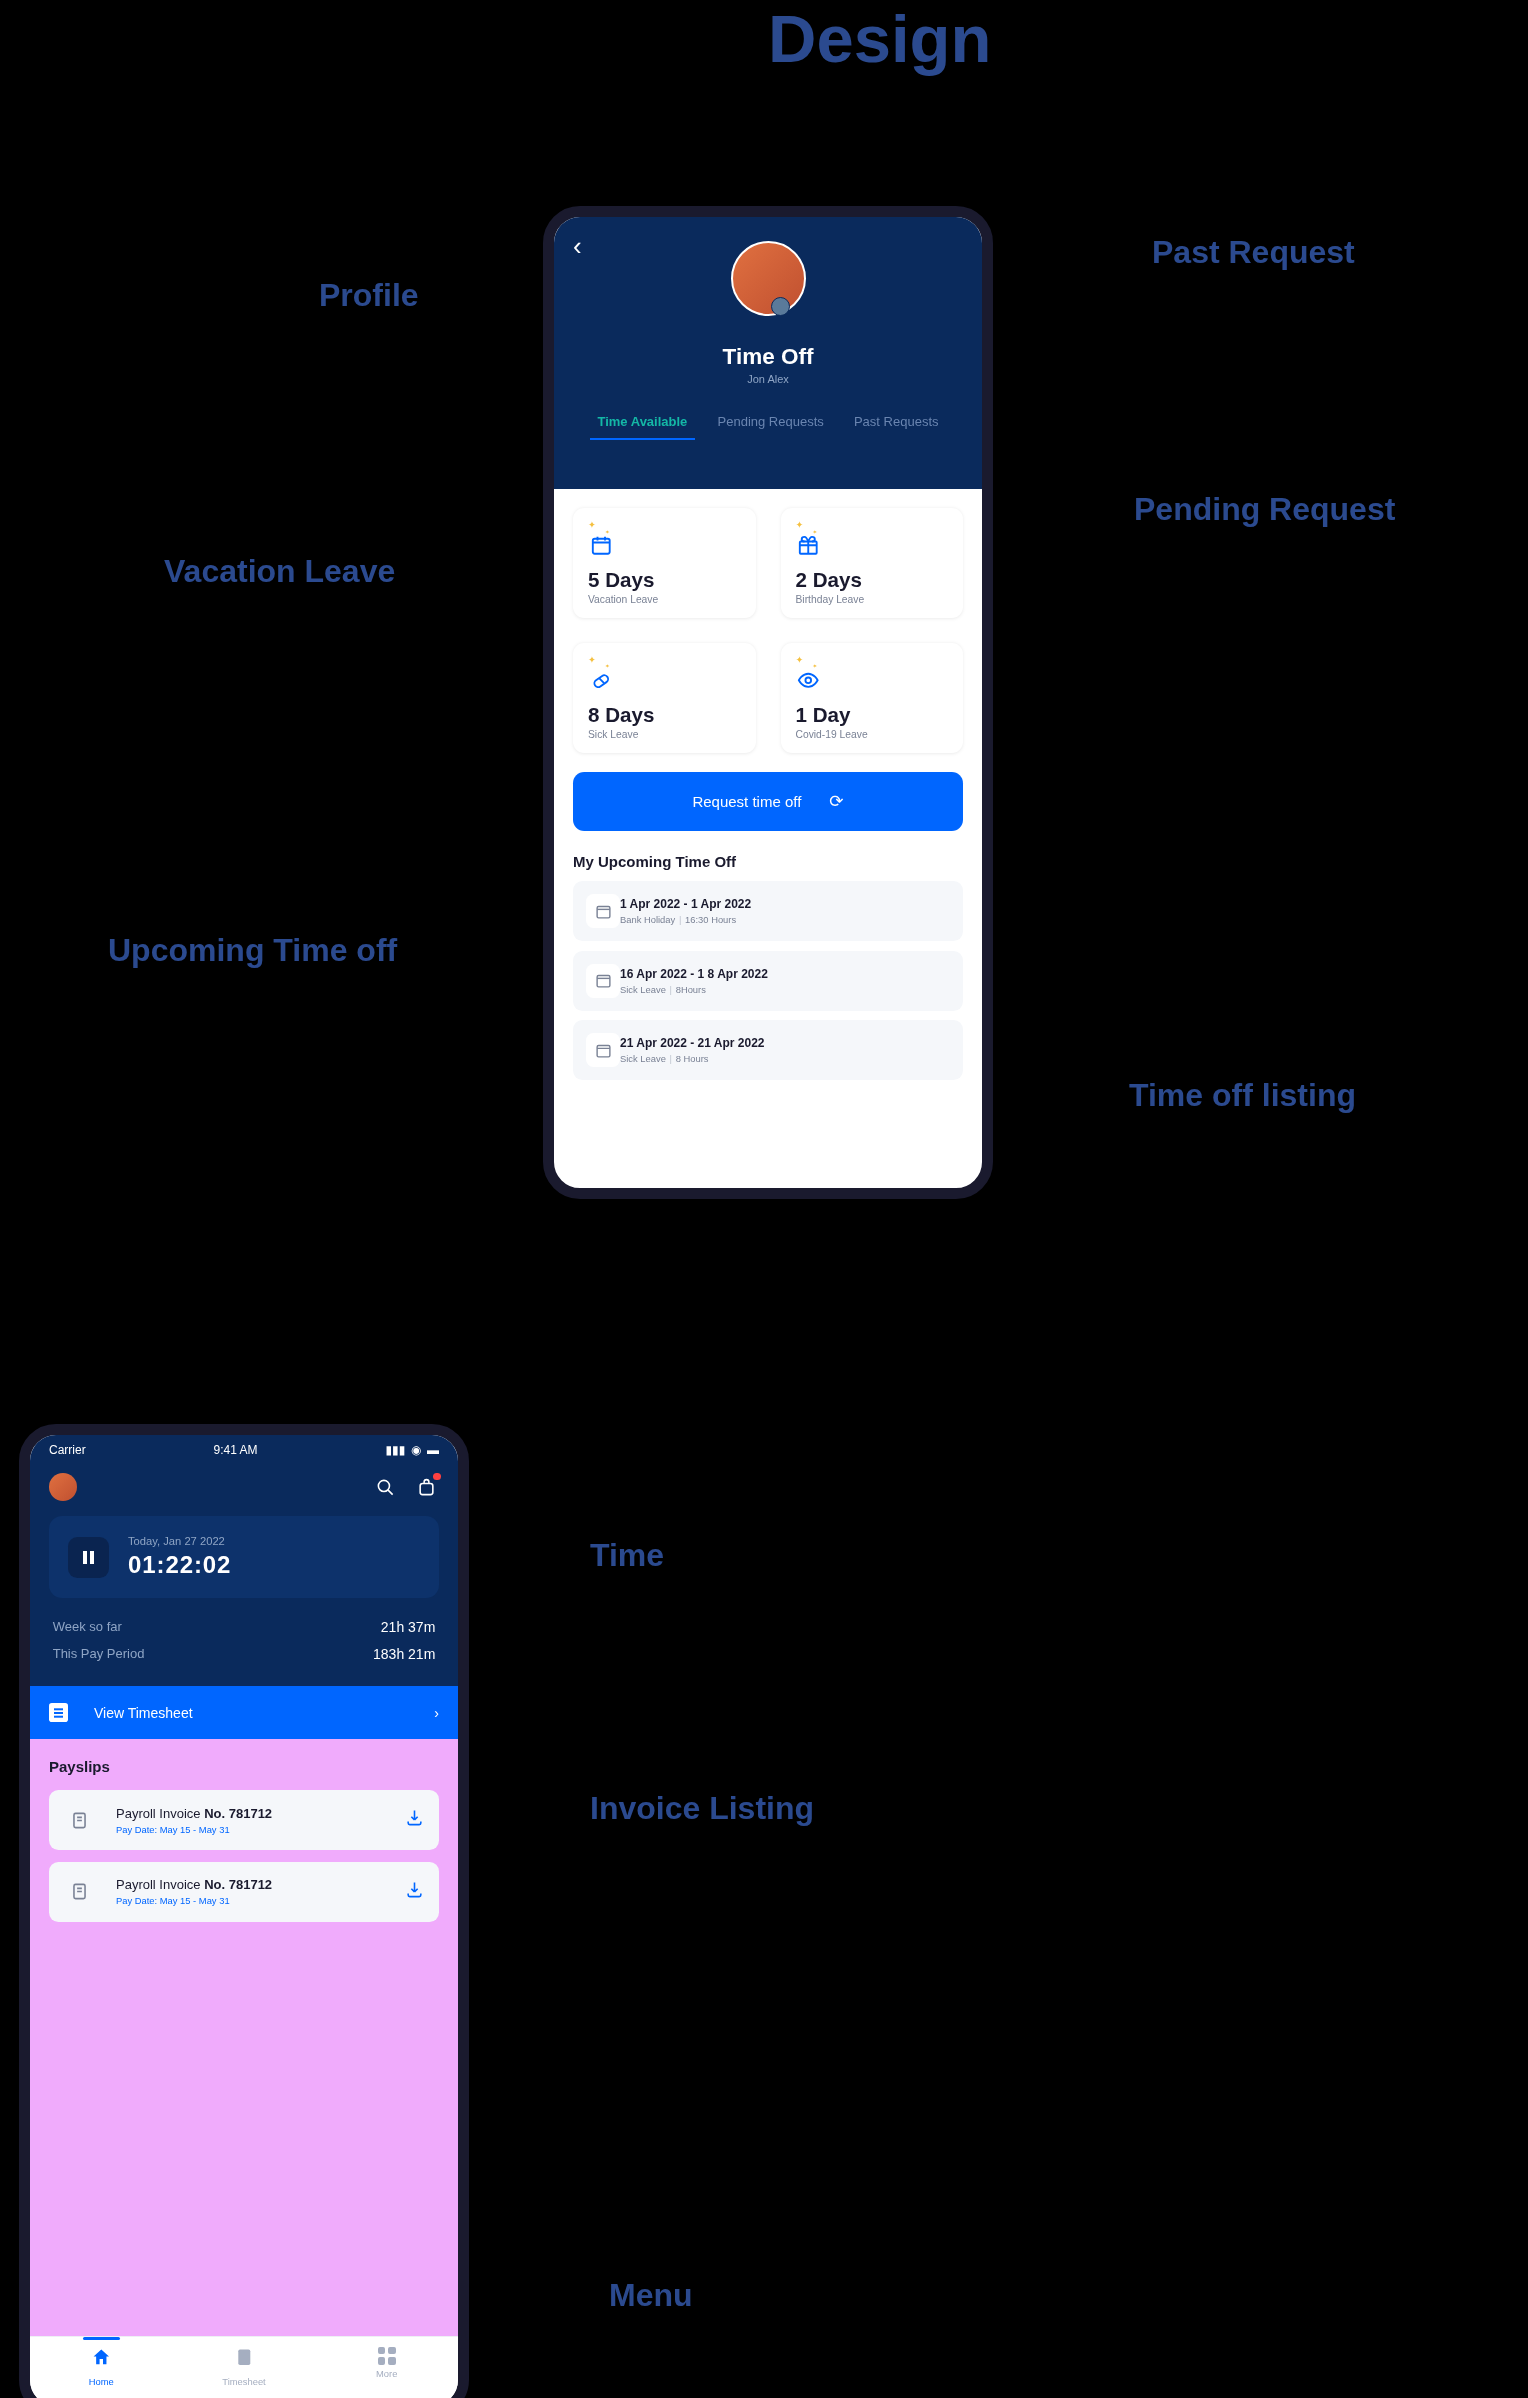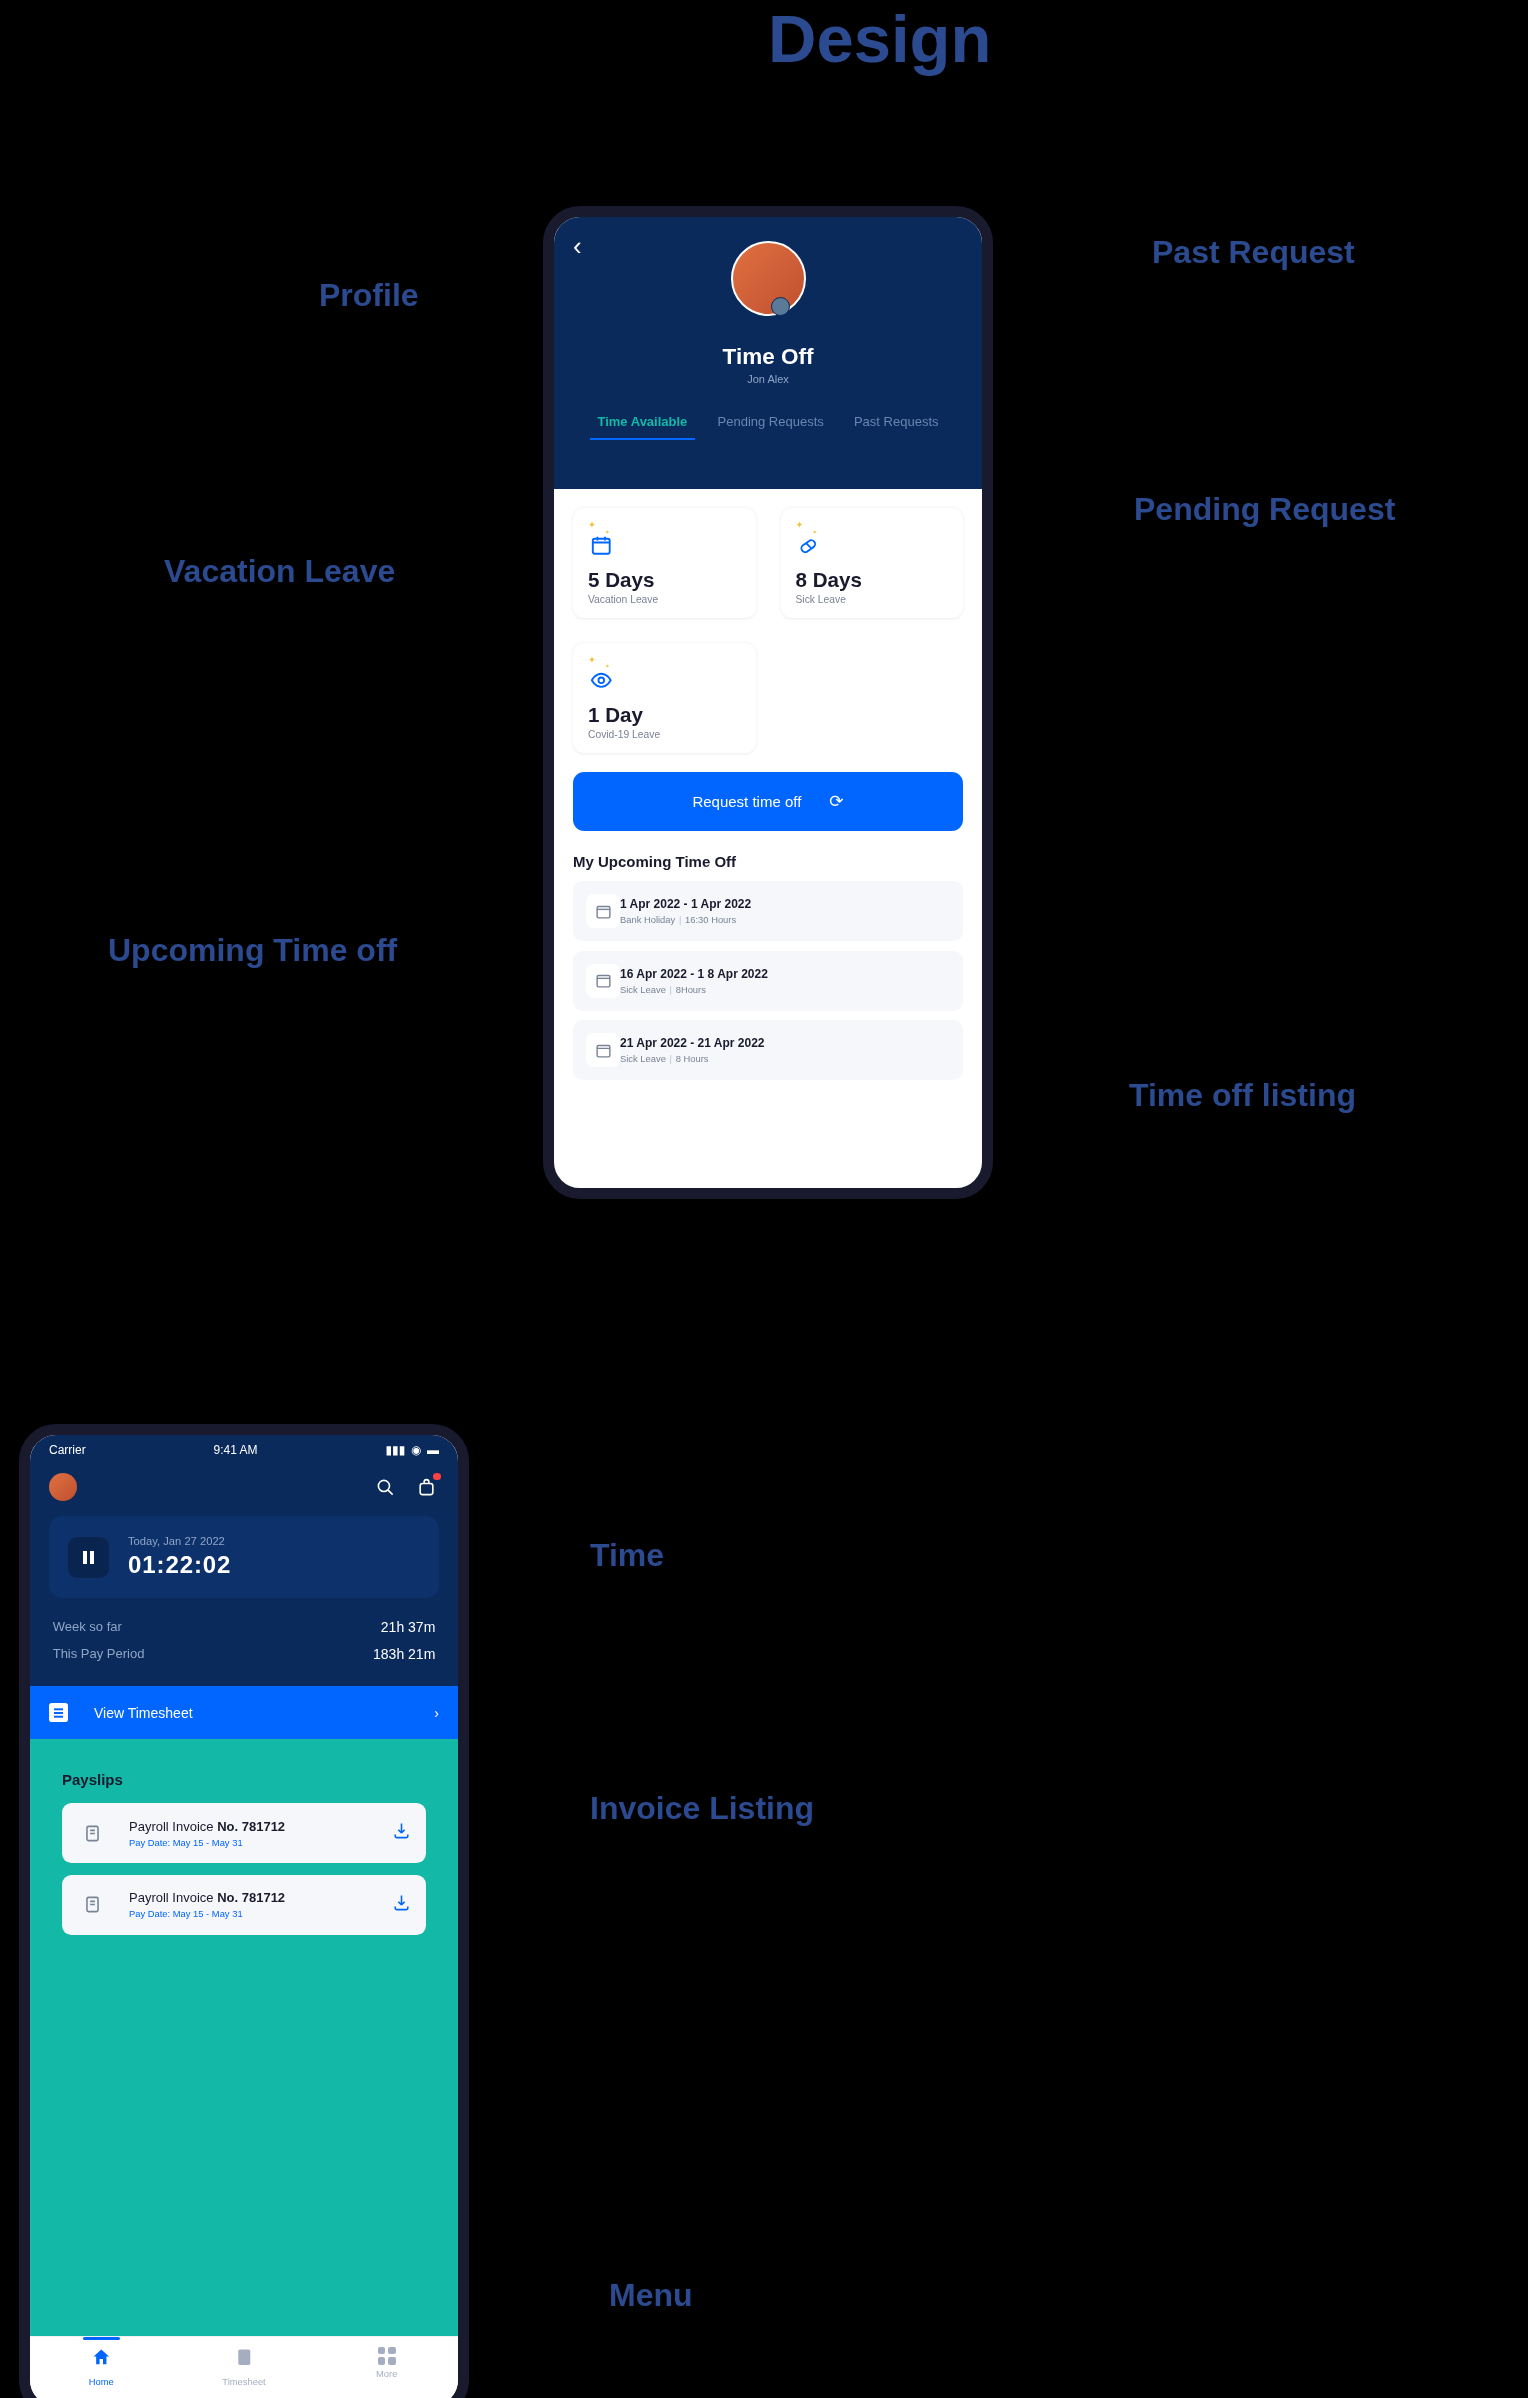--- a/index.html
+++ b/index.html
@@ -56,21 +56,21 @@
 .p2-timer-date { color: #8fa5c5; font-size: 11.2px; }
 .p2-timer-time { color: #fff; font-size: 24px; font-weight: 700; margin-top: 3.7px; letter-spacing: 0.9px; }
 .p2-stats { margin-top: 15px; }
 .p2-stat-row { display: flex; justify-content: space-between; padding: 5.6px 3.7px; }
 .p2-stat-label { color: #8fa5c5; font-size: 13px; }
 .p2-stat-value { color: #fff; font-size: 14px; font-weight: 400; }
 .p2-view-ts { background: #0066ff; color: #fff; padding: 17px 19px; display: flex; align-items: center; gap: 26px; font-size: 14px; font-weight: 500; }
 .p2-ts-icon { width: 19px; height: 19px; background: #fff; border-radius: 2.8px; display: flex; align-items: center; justify-content: center; }
 .p2-ts-icon::after { content: ''; width: 9.4px; height: 1.9px; background: #0066ff; box-shadow: 0 3.7px 0 #0066ff, 0 -3.7px 0 #0066ff; }
 .p2-chevron { margin-left: auto; color: #fff; }
-.p2-body { flex: 1; padding: 32px; background: #14b8a6; }
+.p2-body { flex: 1; padding: 19px; background: #f0abfc; }
 .p2-section-title { font-size: 15px; font-weight: 700; color: #1a1a2e; margin-bottom: 15px; }
 .p2-payslip { background: #f5f7fa; border-radius: 9.4px; padding: 15px; display: flex; align-items: center; gap: 22px; margin-bottom: 11.2px; }
 .p2-payslip-icon { width: 30px; height: 30px; display: flex; align-items: center; justify-content: center; color: #7a8295; }
 .p2-payslip-body { flex: 1; }
 .p2-payslip-title { font-size: 13px; color: #1a1a2e; }
 .p2-payslip-title b { font-weight: 700; }
 .p2-payslip-date { font-size: 9.4px; color: #0066ff; margin-top: 2.8px; }
 .p2-download { color: #0066ff; font-size: 17px; }
 .p2-tabbar { background: #fff; border-top: 0.9px solid #eef0f4; display: flex; padding: 9.4px 0 19px; }
 .p2-tabitem { flex: 1; display: flex; flex-direction: column; align-items: center; gap: 3.7px; color: #a5aec0; font-size: 9.4px; position: relative; }
@@ -123,20 +123,31 @@
               <path d="M3 9h18M8 3v4M16 3v4"></path>
             </svg>
         </div>
         <div class="p1-card-days">5 Days</div>
         <div class="p1-card-label">Vacation Leave</div>
       </div>
       <div class="p1-card">
         <div class="p1-stars"></div>
         <div class="p1-card-icon">
           <svg class="icon-svg" viewBox="0 0 24 24" fill="none" stroke="#0066ff" stroke-width="2">
+              <rect x="3" y="8" width="18" height="13" rx="1"></rect>
+              <path d="M3 12h18M12 8v13M8 8c-2 0-3-1-3-2.5S6 3 8 3s4 5 4 5M16 8c2 0 3-1 3-2.5S18 3 16 3s-4 5-4 5"></path>
+            </svg>
+        </div>
+        <div class="p1-card-days">2 Days</div>
+        <div class="p1-card-label">Birthday Leave</div>
+      </div>
+      <div class="p1-card">
+        <div class="p1-stars"></div>
+        <div class="p1-card-icon">
+          <svg class="icon-svg" viewBox="0 0 24 24" fill="none" stroke="#0066ff" stroke-width="2">
               <rect x="4" y="9" width="16" height="8" rx="4" transform="rotate(-35 12 13)"></rect>
               <path d="M10 10l5 5"></path>
             </svg>
         </div>
         <div class="p1-card-days">8 Days</div>
         <div class="p1-card-label">Sick Leave</div>
       </div>
       <div class="p1-card">
         <div class="p1-stars"></div>
         <div class="p1-card-icon">

